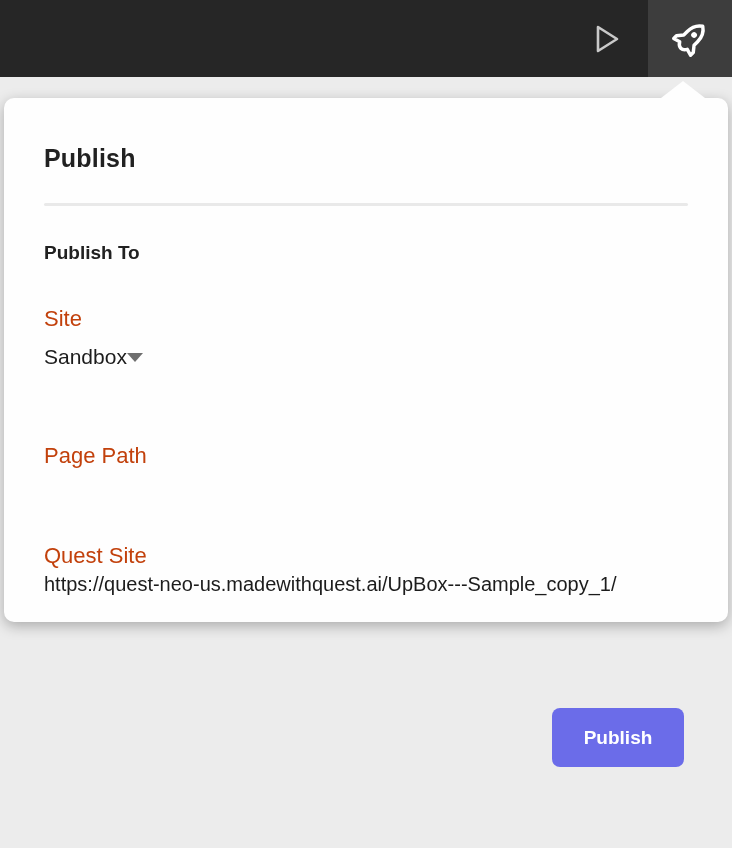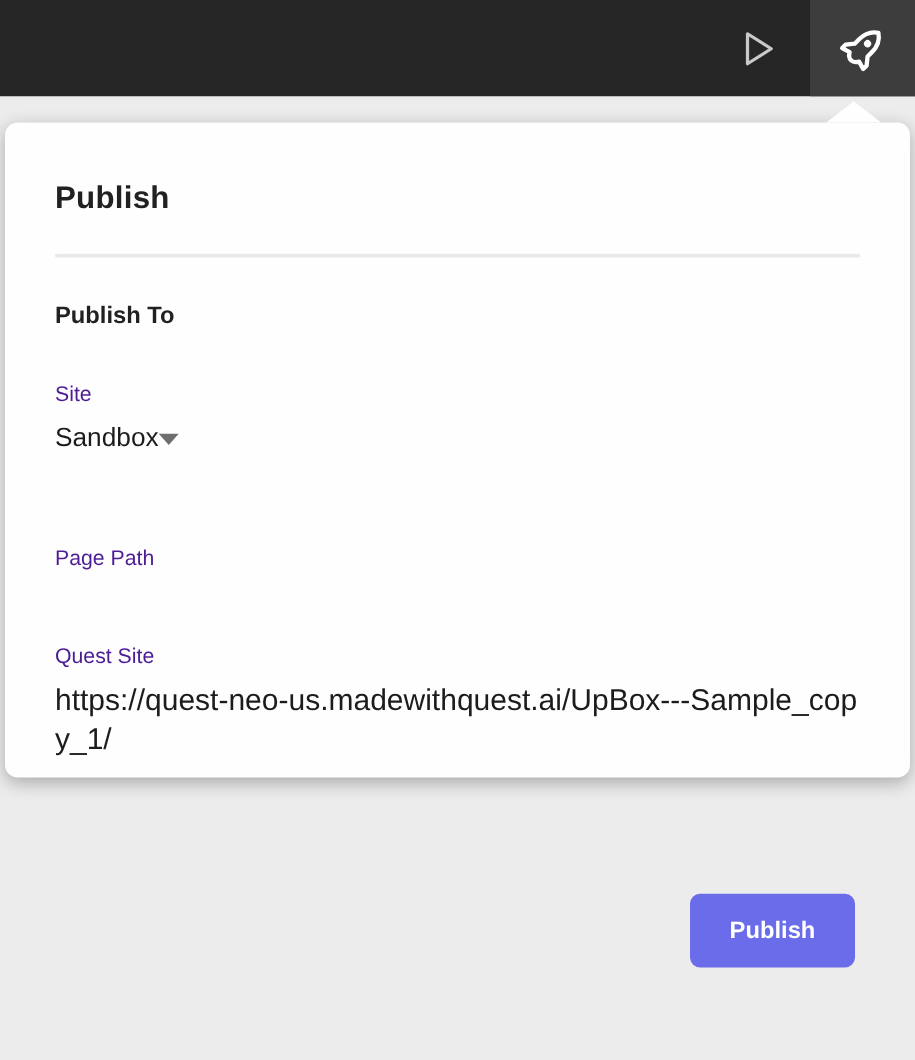--- a/index.html
+++ b/index.html
@@ -68,22 +68,22 @@
     background: #e9e9e9;
     border-radius: 2px;
   }
   .section-title {
     margin-top: 36px;
     font-size: 19px;
     font-weight: 700;
     color: #212121;
   }
   .field-label {
-    font-size: 17px;
-    color: #4c1d95;
+    font-size: 22px;
+    color: #c2410c;
   }
   .field-value {
     font-size: 21px;
     color: #1c1c1c;
   }
   .site-label   { margin-top: 42px; }
   .site-row {
     margin-top: 13px;
     display: flex;
     justify-content: flex-start;
@@ -92,24 +92,23 @@
   }
   .select-caret {
     width: 0; height: 0;
     border-left: 8px solid transparent;
     border-right: 8px solid transparent;
     border-top: 9px solid #6e6e6e;
     margin-right: 13px;
   }
   .path-label   { margin-top: 74px; }
   .path-value   { margin-top: 13px; }
-  .quest-label  { margin-top: 58px; }
+  .quest-label  { margin-top: 74px; }
   .quest-value  {
-    margin-top: 10px;
-    font-size: 24px;
+    font-size: 20px;
     line-height: 31px;
     word-break: break-all;
     max-width: 644px;
   }
   .button-row {
     margin-top: 108px;
     display: flex;
     justify-content: flex-end;
     padding-right: 4px;
   }

